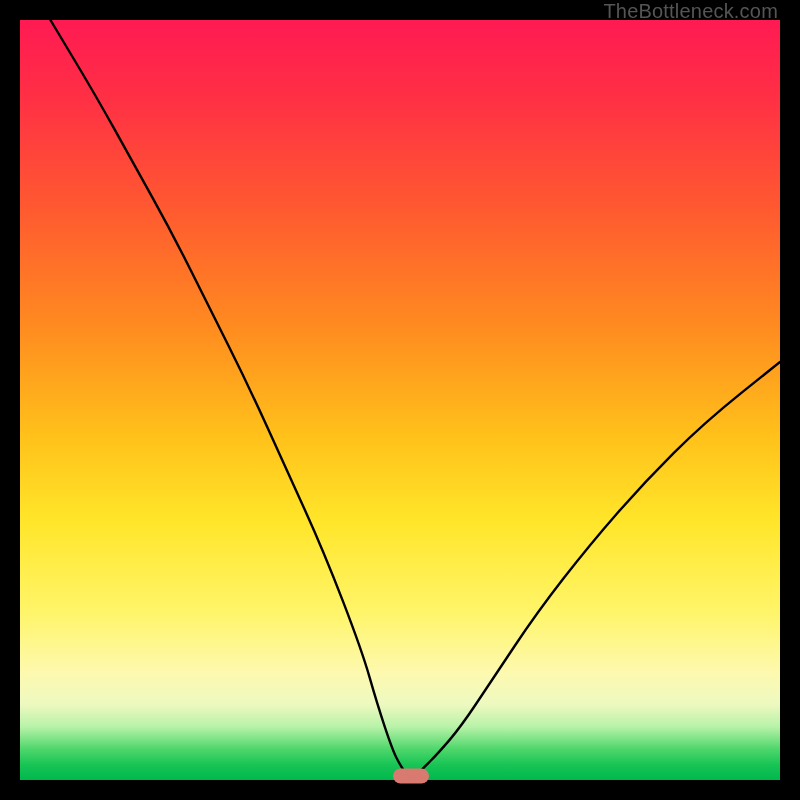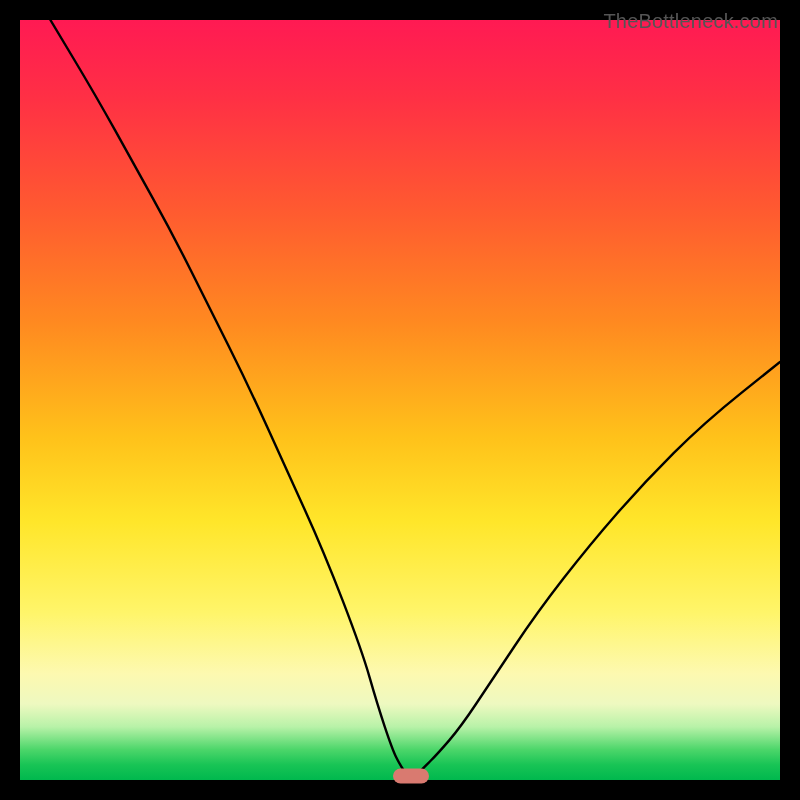--- a/index.html
+++ b/index.html
@@ -36,21 +36,21 @@
       #fdf9b0 86%,
       #eef9c0 90%,
       #b8f2a8 93%,
       #4cd66a 96%,
       #18c455 98%,
       #00b84e 100%
     );
   }
   .attribution {
     position: absolute;
-    top: 10px;
+    top: 0;
     right: 22px;
     color: #555;
     font-size: 20px;
     font-weight: 500;
     letter-spacing: 0.2px;
     z-index: 5;
   }
   svg.curve {
     position: absolute;
     left: 0;

